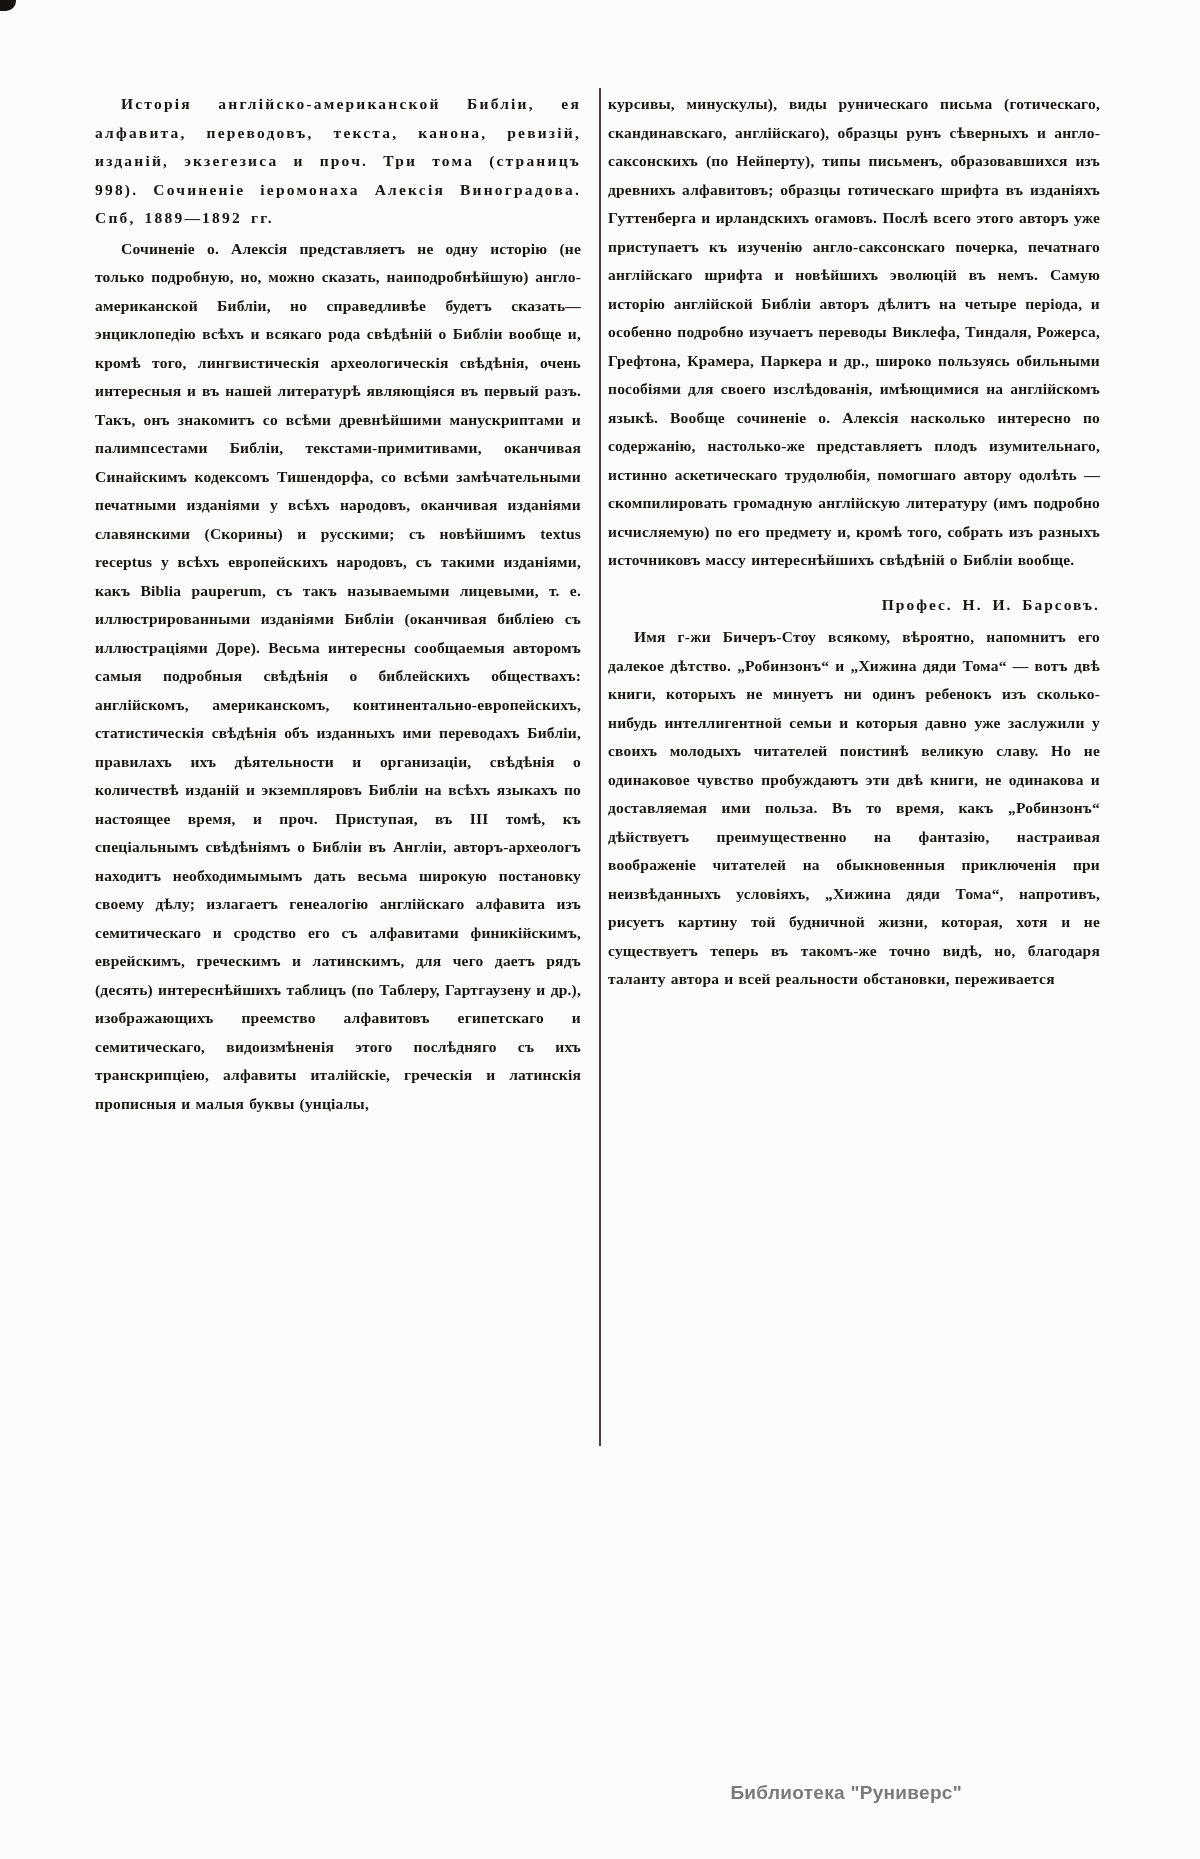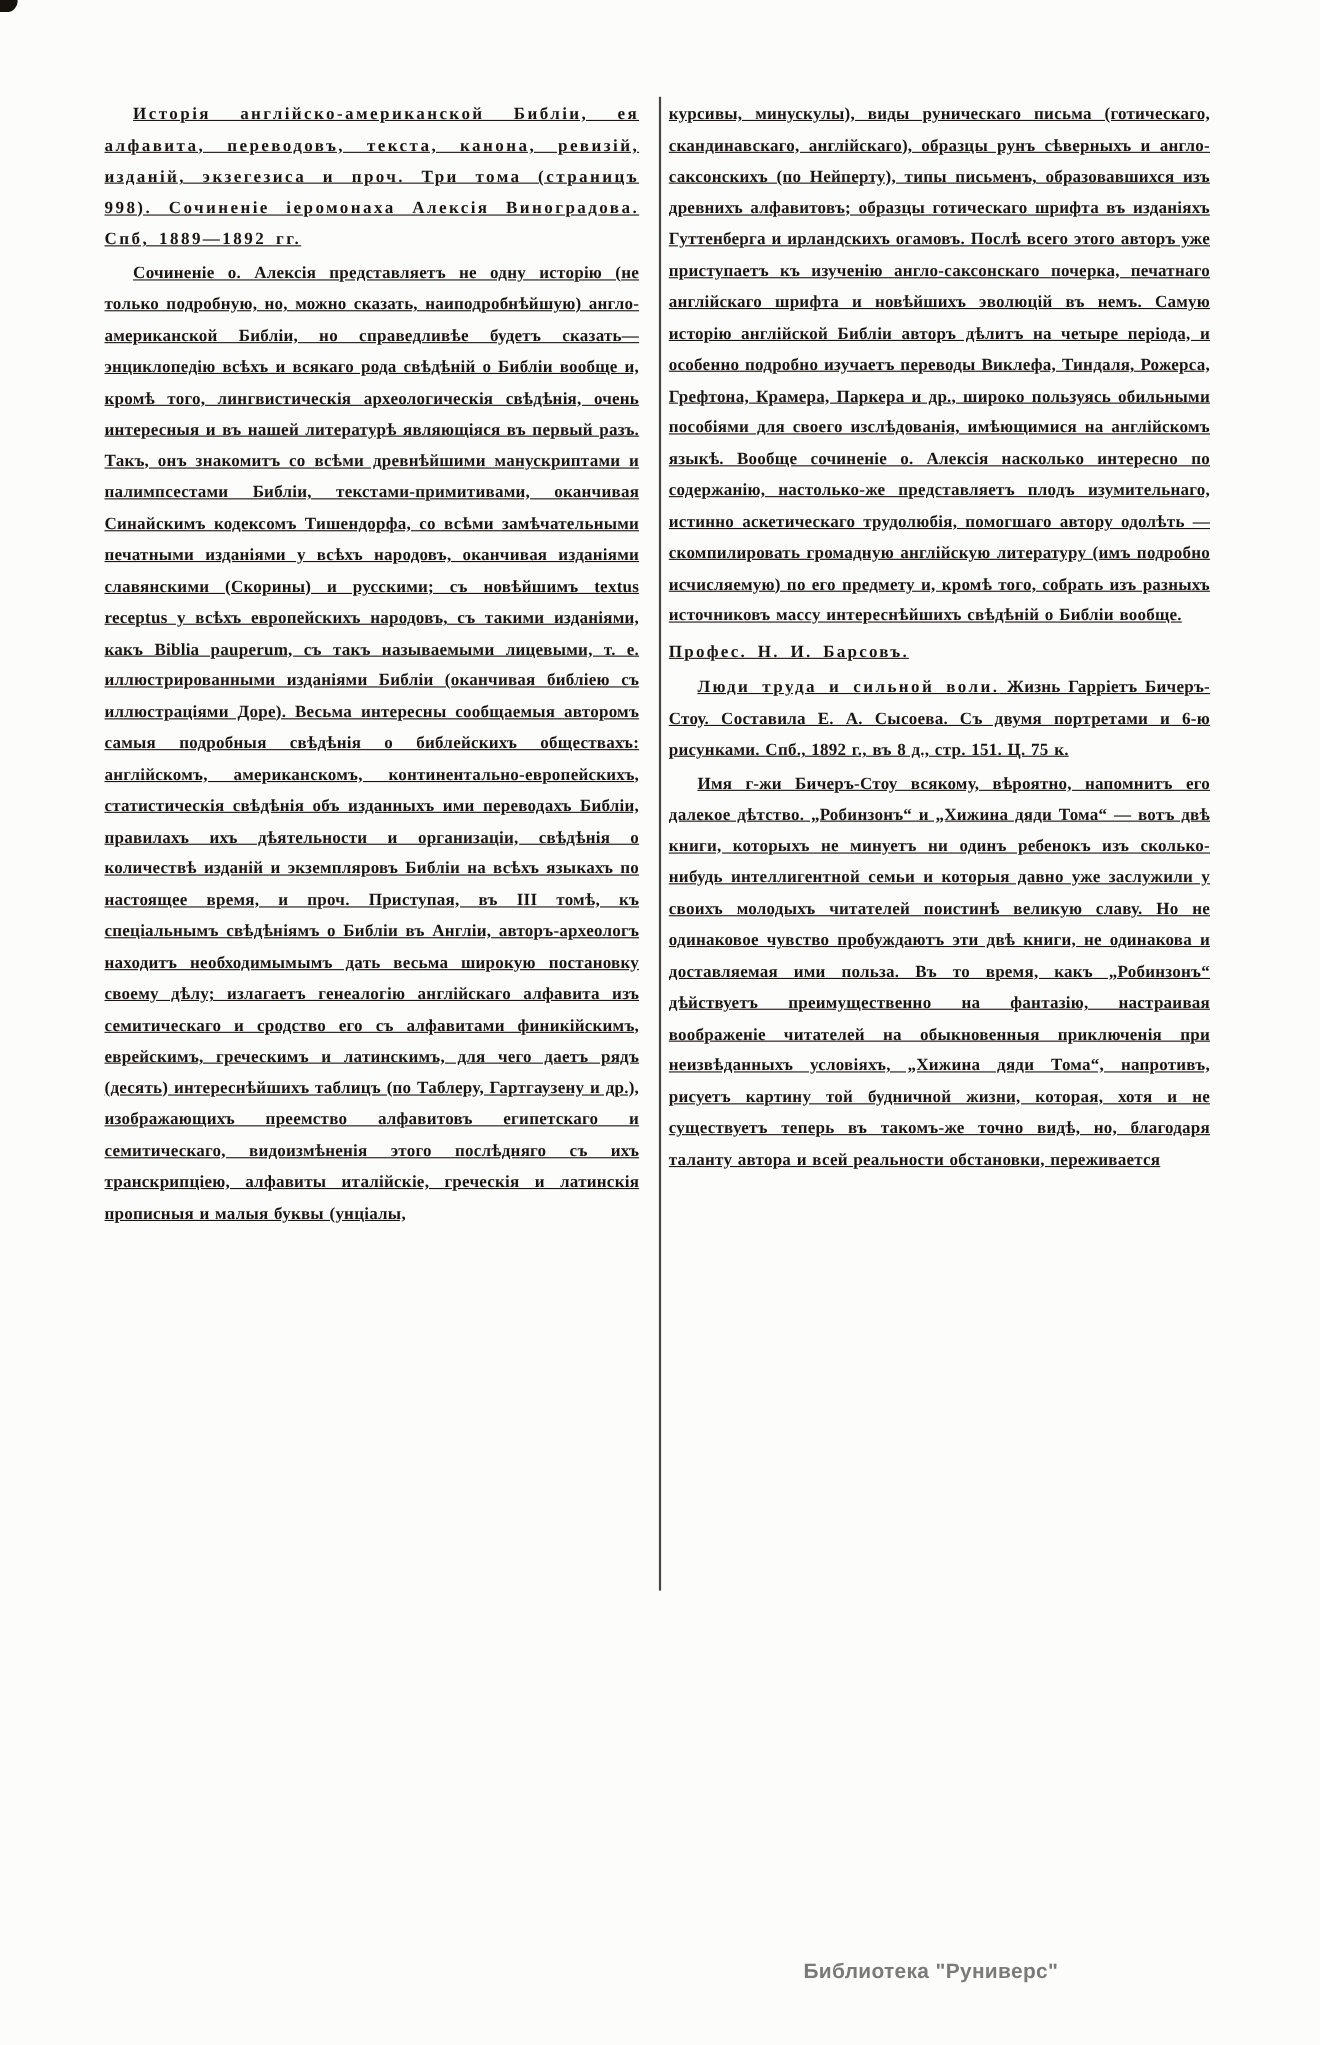--- a/index.html
+++ b/index.html
@@ -27,21 +27,20 @@
   }
   .column {
     position: absolute;
     top: 90px;
     text-align: justify;
     font-size: 15.5px;
     line-height: 28.5px;
     font-weight: bold;
     letter-spacing: 0.2px;
     word-spacing: 1px;
-    text-decoration: underline;
   }
   .column.left  { left: 95px;  width: 486px; }
   .column.right { left: 608px; width: 492px; }
   .divider {
     position: absolute;
     left: 599px;
     top: 88px;
     width: 2px;
     height: 1358px;
     background: #4a443e;
@@ -53,25 +52,25 @@
     text-indent: 26px;
     margin-bottom: 2px;
   }
   .spaced {
     letter-spacing: 2.2px;
     word-spacing: 3px;
   }
   .body { text-indent: 26px; }
   .body.noindent { text-indent: 0; }
   .signature {
-    text-align: left;
+    text-align: right;
     text-indent: 0;
     letter-spacing: 2px;
     word-spacing: 4px;
-    margin: 4px 0 4px 0;
+    margin: 16px 0 4px 0;
   }
   .heading2 {
     text-indent: 26px;
     margin-bottom: 2px;
   }
   .watermark {
     position: absolute;
     top: 1782px;
     right: 238px;
     font-family: "Liberation Sans", "DejaVu Sans", sans-serif;
@@ -91,19 +90,18 @@
   <div class="column left">
     <p class="heading">Исторія англійско-американской Библіи, ея алфавита, переводовъ, текста, канона, ревизій, изданій, экзегезиса и проч. Три тома (страницъ 998). Сочиненіе іеромонаха Алексія Виноградова. Спб, 1889—1892 гг.</p>
     <p class="body">Сочиненіе о. Алексія представляетъ не одну исторію (не только подробную, но, можно сказать, наиподробнѣйшую) англо-американской Библіи, но справедливѣе будетъ сказать—энциклопедію всѣхъ и всякаго рода свѣдѣній о Библіи вообще и, кромѣ того, лингвистическія археологическія свѣдѣнія, очень интересныя и въ нашей литературѣ являющіяся въ первый разъ. Такъ, онъ знакомитъ со всѣми древнѣйшими манускриптами и палимпсестами Библіи, текстами-примитивами, оканчивая Синайскимъ кодексомъ Тишендорфа, со всѣми замѣчательными печатными изданіями у всѣхъ народовъ, оканчивая изданіями славянскими (Скорины) и русскими; съ новѣйшимъ textus receptus у всѣхъ европейскихъ народовъ, съ такими изданіями, какъ Biblia pauperum, съ такъ называемыми лицевыми, т. е. иллюстрированными изданіями Библіи (оканчивая библіею съ иллюстраціями Доре). Весьма интересны сообщаемыя авторомъ самыя подробныя свѣдѣнія о библейскихъ обществахъ: англійскомъ, американскомъ, континентально-европейскихъ, статистическія свѣдѣнія объ изданныхъ ими переводахъ Библіи, правилахъ ихъ дѣятельности и организаціи, свѣдѣнія о количествѣ изданій и экземпляровъ Библіи на всѣхъ языкахъ по настоящее время, и проч. Приступая, въ III томѣ, къ спеціальнымъ свѣдѣніямъ о Библіи въ Англіи, авторъ-археологъ находитъ необходимымымъ дать весьма широкую постановку своему дѣлу; излагаетъ генеалогію англійскаго алфавита изъ семитическаго и сродство его съ алфавитами финикійскимъ, еврейскимъ, греческимъ и латинскимъ, для чего даетъ рядъ (десять) интереснѣйшихъ таблицъ (по Таблеру, Гартгаузену и др.), изображающихъ преемство алфавитовъ египетскаго и семитическаго, видоизмѣненія этого послѣдняго съ ихъ транскрипціею, алфавиты италійскіе, греческія и латинскія прописныя и малыя буквы (унціалы,</p>
   </div>
 
   <div class="divider"></div>
 
   <div class="column right">
     <p class="body noindent">курсивы, минускулы), виды руническаго письма (готическаго, скандинавскаго, англійскаго), образцы рунъ сѣверныхъ и англо-саксонскихъ (по Нейперту), типы письменъ, образовавшихся изъ древнихъ алфавитовъ; образцы готическаго шрифта въ изданіяхъ Гуттенберга и ирландскихъ огамовъ. Послѣ всего этого авторъ уже приступаетъ къ изученію англо-саксонскаго почерка, печатнаго англійскаго шрифта и новѣйшихъ эволюцій въ немъ. Самую исторію англійской Библіи авторъ дѣлитъ на четыре періода, и особенно подробно изучаетъ переводы Виклефа, Тиндаля, Рожерса, Грефтона, Крамера, Паркера и др., широко пользуясь обильными пособіями для своего изслѣдованія, имѣющимися на англійскомъ языкѣ. Вообще сочиненіе о. Алексія насколько интересно по содержанію, настолько-же представляетъ плодъ изумительнаго, истинно аскетическаго трудолюбія, помогшаго автору одолѣть — скомпилировать громадную англійскую литературу (имъ подробно исчисляемую) по его предмету и, кромѣ того, собрать изъ разныхъ источниковъ массу интереснѣйшихъ свѣдѣній о Библіи вообще.</p>
     <p class="signature">Профес. Н. И. Барсовъ.</p>
-    <p class="heading2"><span class="spaced">Люди труда и сильной воли.</span><span> Жизнь Гарріетъ Бичеръ-Стоу. Составила Е. А. Сысоева. Съ двумя портретами и 6-ю рисунками. Спб., 1892 г., въ 8 д., стр. 151. Ц. 75 к.</span></p>
     <p class="body">Имя г-жи Бичеръ-Стоу всякому, вѣроятно, напомнитъ его далекое дѣтство. „Робинзонъ“ и „Хижина дяди Тома“ — вотъ двѣ книги, которыхъ не минуетъ ни одинъ ребенокъ изъ сколько-нибудь интеллигентной семьи и которыя давно уже заслужили у своихъ молодыхъ читателей поистинѣ великую славу. Но не одинаковое чувство пробуждаютъ эти двѣ книги, не одинакова и доставляемая ими польза. Въ то время, какъ „Робинзонъ“ дѣйствуетъ преимущественно на фантазію, настраивая воображеніе читателей на обыкновенныя приключенія при неизвѣданныхъ условіяхъ, „Хижина дяди Тома“, напротивъ, рисуетъ картину той будничной жизни, которая, хотя и не существуетъ теперь въ такомъ-же точно видѣ, но, благодаря таланту автора и всей реальности обстановки, переживается</p>
   </div>
 
   <div class="watermark">Библиотека "Руниверс"</div>
 
 </div>
 
 </body></html>

